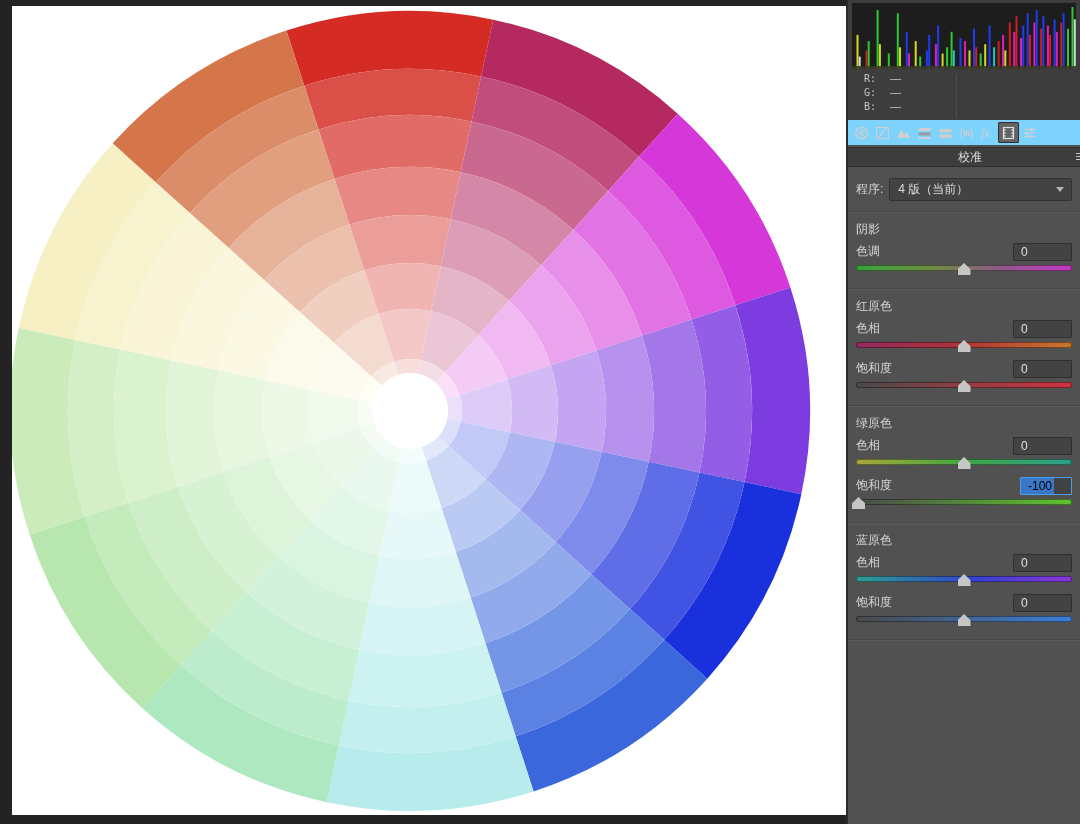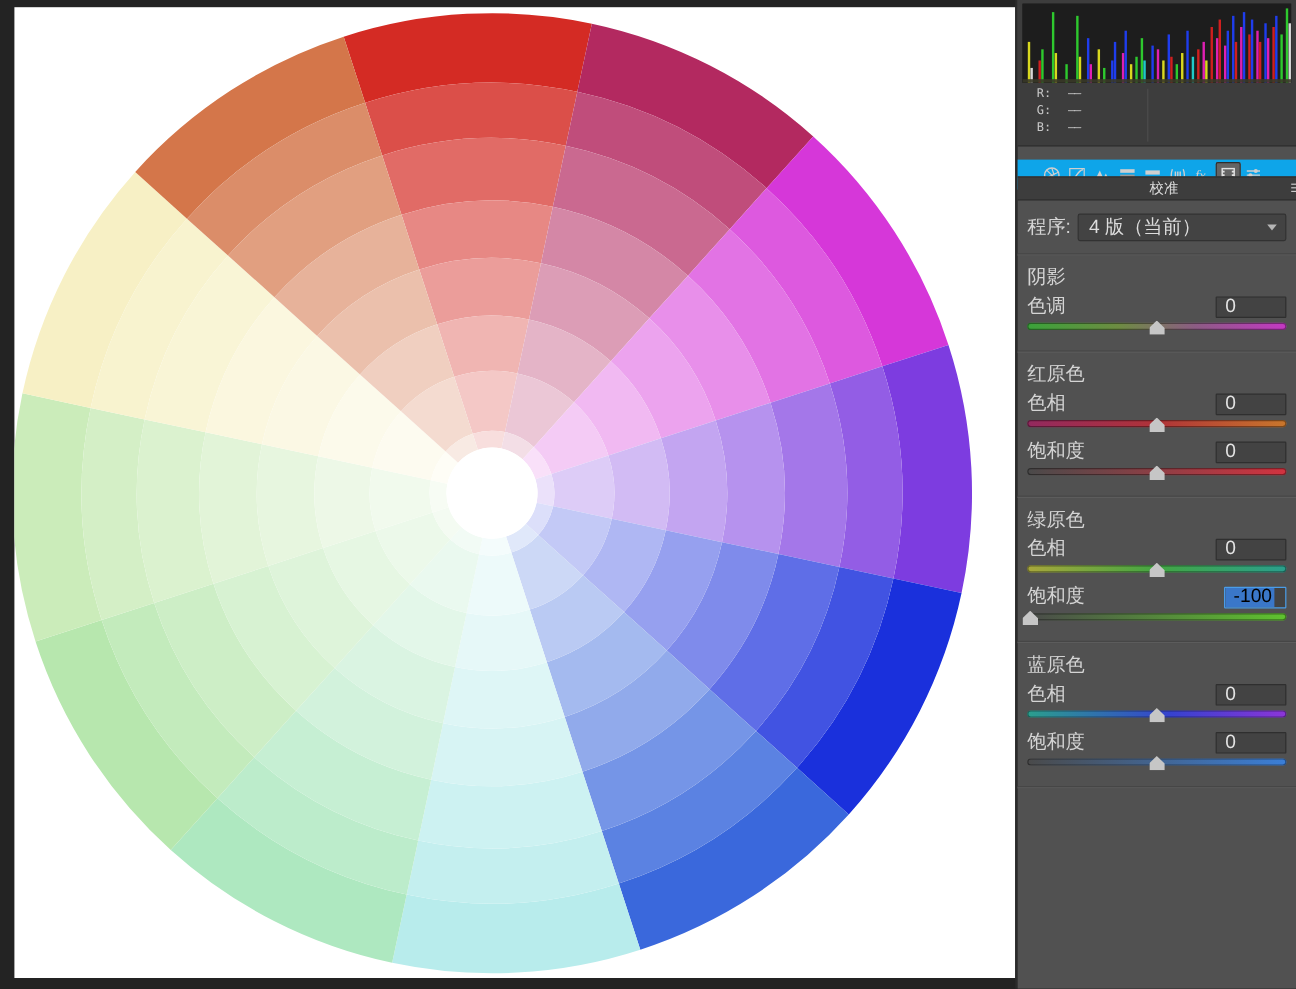--- a/index.html
+++ b/index.html
@@ -17,35 +17,35 @@
   #panel{position:absolute;left:848px;top:0;width:232px;height:824px;background:#515151;}
   #hist-zone{position:absolute;left:0;top:0;width:232px;height:121px;background:#3d3d3d;border-bottom:1px solid #2f2f2f;}
   #histogram{position:absolute;left:4px;top:3px;width:224px;height:66px;background:#1d1d1d;}
   #rgb-readout{position:absolute;left:0;top:72px;width:232px;height:48px;
                font-family:"DejaVu Sans Mono","Liberation Mono",monospace;font-size:10px;color:#c8c8c8;}
   .rgb-row{height:14px;line-height:14px;padding-left:16px;}
   .rgb-val{display:inline-block;margin-left:14px;letter-spacing:-1px;}
   #rgb-divider{position:absolute;left:108px;top:2px;width:1px;height:44px;background:#4d4d4d;}
 
   
-  #tabs{position:absolute;left:0;top:133px;width:232px;height:25px;background:#0ea5e9;
-        display:flex;align-items:center;padding-left:18px;box-sizing:border-box;}
+  #tabs{position:absolute;left:0;top:120px;width:232px;height:25px;background:#7dd3fc;
+        display:flex;align-items:center;padding-left:3px;box-sizing:border-box;}
   .tab{width:21px;height:21px;display:flex;align-items:center;justify-content:center;border-radius:2px;}
   .tab.selected{background:#646464;box-shadow:inset 0 0 0 1px #2e2e2e;}
   .tab svg{display:block;}
 
   
   #panel-header{position:absolute;left:0;top:147px;width:244px;height:18px;background:#3d3d3d;
                 border-top:1px solid #2f2f2f;border-bottom:1px solid #2f2f2f;color:#dcdcdc;font-size:12px;}
   #panel-title{position:absolute;left:0;right:0;top:1px;text-align:center;}
   #panel-menu{position:absolute;right:5px;top:5px;width:11px;height:8px;}
   #panel-menu span{display:block;height:1px;background:#c9c9c9;margin-bottom:2px;}
 
   
-  #panel-content{position:absolute;left:0;top:167px;width:232px;bottom:0;color:#d4d4d4;font-size:16px;}
+  #panel-content{position:absolute;left:0;top:167px;width:232px;bottom:0;color:#d4d4d4;font-size:12px;}
   #process-row{display:flex;align-items:center;margin:11px 8px 10px 8px;}
   #process-label{margin-right:6px;white-space:nowrap;}
   #process-select{flex:1;height:21px;background:#434343;border:1px solid #323232;border-radius:2px;
                   display:flex;align-items:center;padding:0 8px;color:#ddd;position:relative;}
   #process-chevron{position:absolute;right:7px;top:8px;width:0;height:0;
                    border-left:4px solid transparent;border-right:4px solid transparent;border-top:5px solid #b5b5b5;}
 
   .divider{height:1px;background:#464646;border-bottom:1px solid #5c5c5c;margin:0;}
   .section{padding:0 8px 6px 8px;}
   .section-title{text-align:left;margin:8px 0 4px 0;color:#d4d4d4;}

